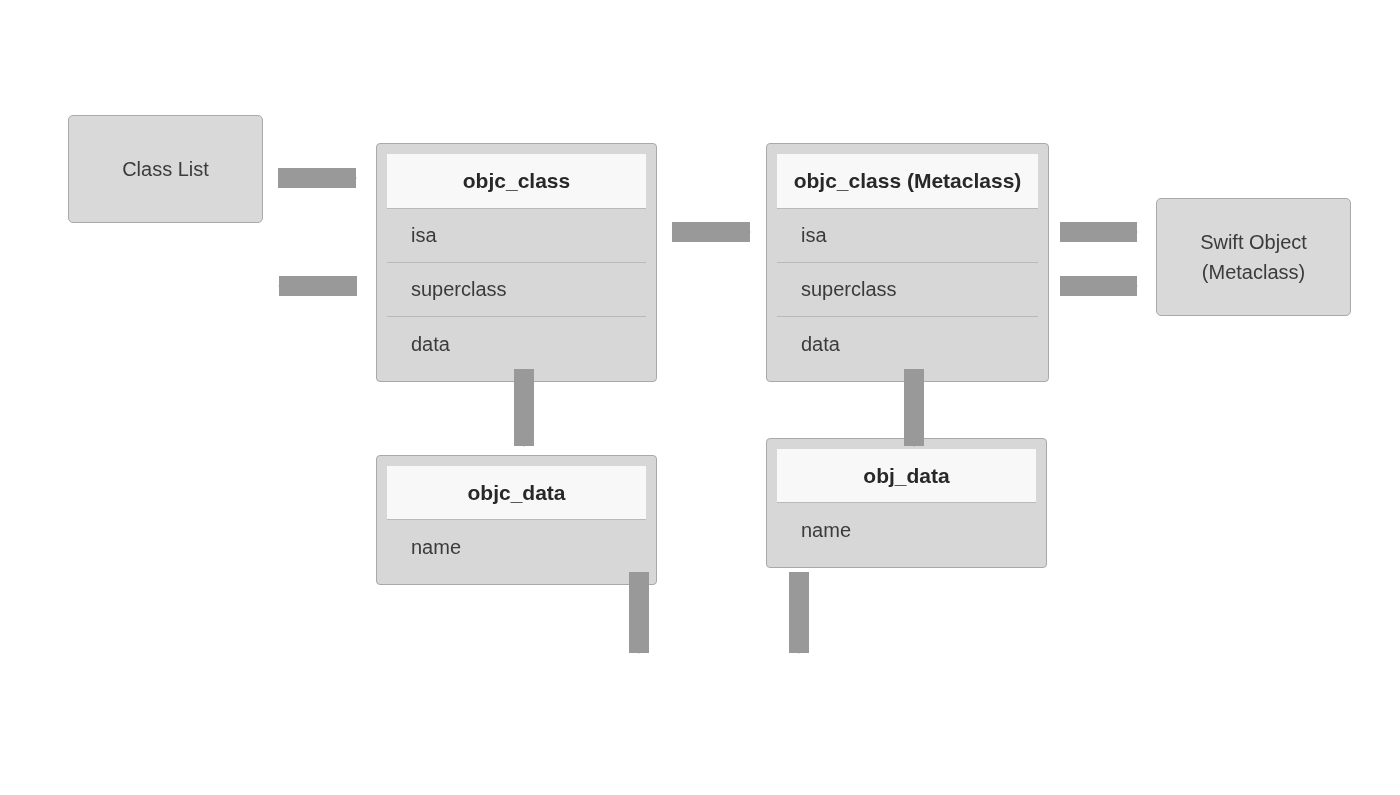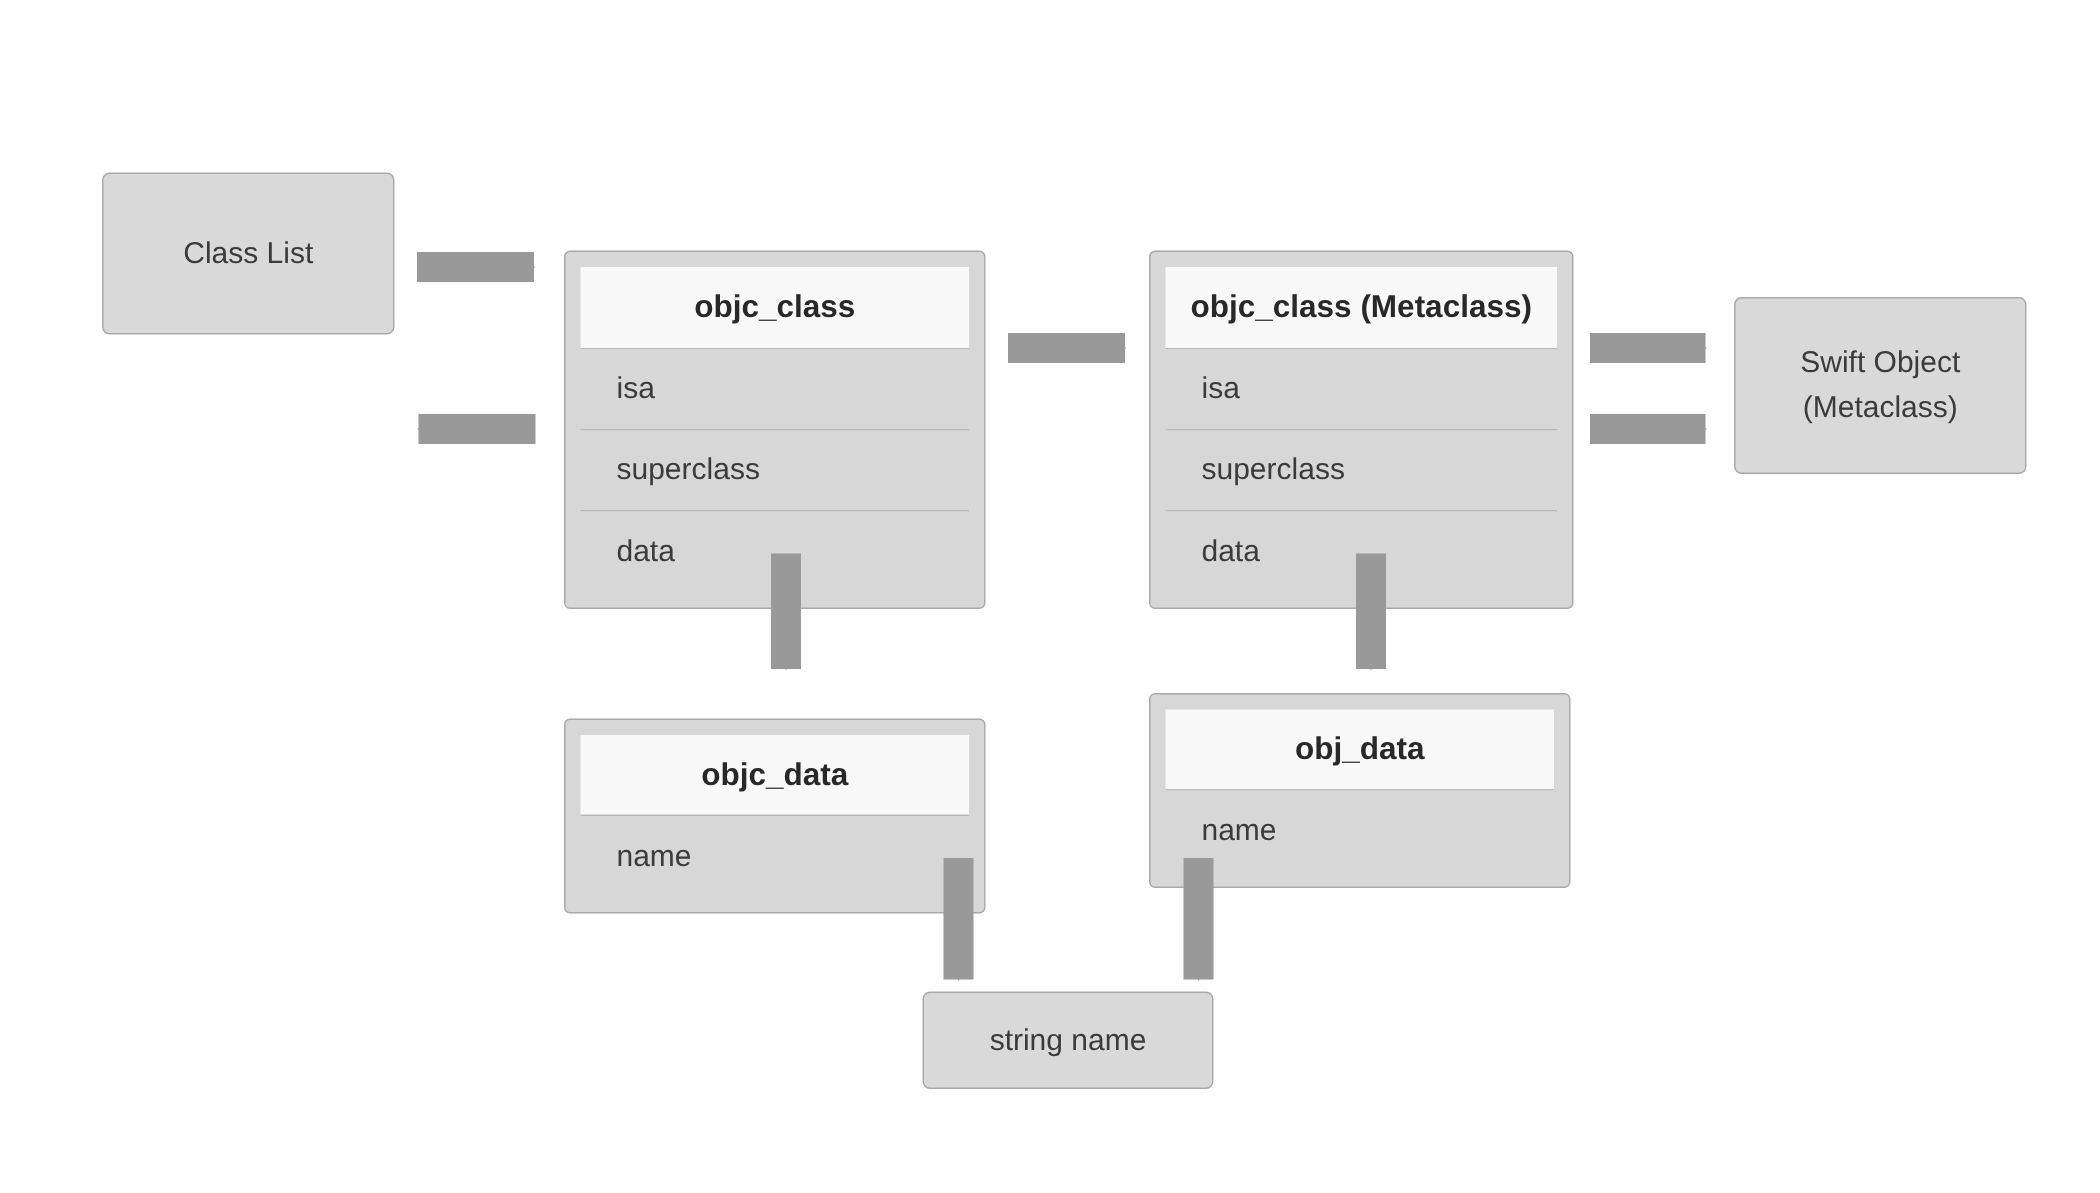--- a/index.html
+++ b/index.html
@@ -35,21 +35,20 @@
     line-height:1.5;
     padding:0 18px;
   }
   
   .tbl {
     position:absolute;
     border:1.5px solid var(--border);
     border-radius:4px;
     background:var(--row-fill);
     overflow:hidden;
-    margin-top:24px;
   }
   .tbl-header {
     height:55px;
     background:var(--header-fill);
     display:flex; align-items:center; justify-content:center;
     font-weight:bold;
     font-size:21px;
     color:var(--header-text);
     border-bottom:1.5px solid var(--row-border);
   }
@@ -99,23 +98,20 @@
 
   <div class="box" style="left:48px; top:95px; width:195px; height:108px;">
     <span>Class List</span>
   </div>
 
 
   <div class="box" style="left:1136px; top:178px; width:195px; height:118px;">
     <span>Swift Object (Metaclass)</span>
   </div>
 
-  <div class="box" style="left:595px; top:641px; width:194px; height:65px;">
-    <span>string name</span>
-  </div>
 
   <div class="tbl" style="left:356px; top:123px; width:281px;">
     <div class="tbl-header">objc_class</div>
     <div class="tbl-row">isa</div>
     <div class="tbl-row">superclass</div>
     <div class="tbl-row">data</div>
   </div>
 
   <div class="tbl" style="left:746px; top:123px; width:283px;">
     <div class="tbl-header">objc_class (Metaclass)</div>

